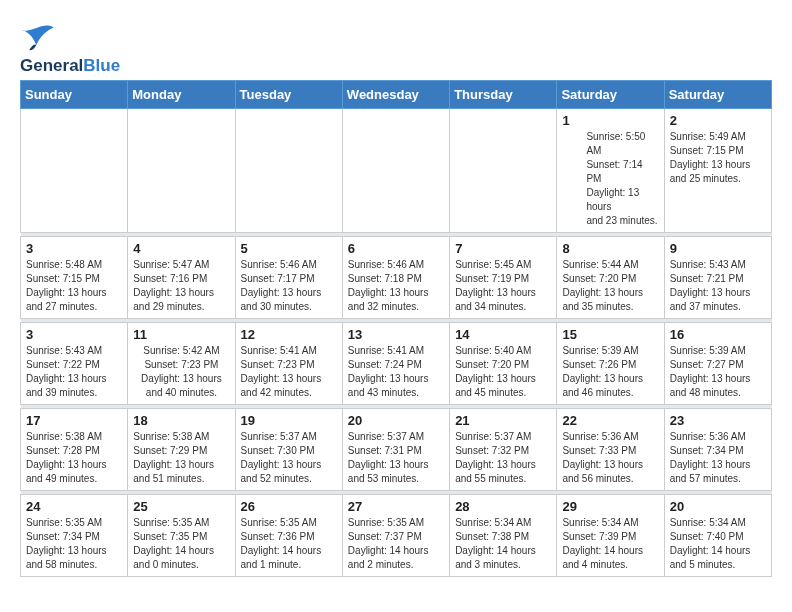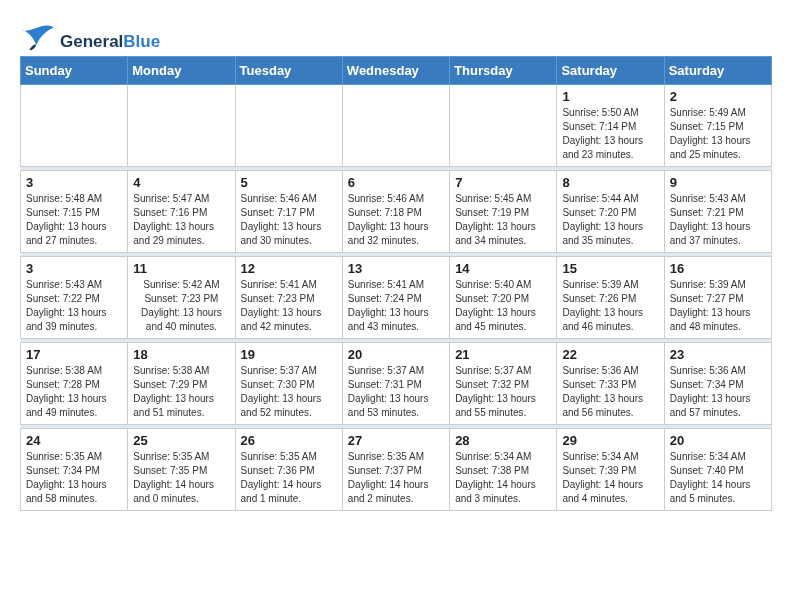--- a/index.html
+++ b/index.html
@@ -11,23 +11,24 @@
       padding: 16px 20px;
     }
     .header-section {
       display: flex;
       align-items: flex-start;
       justify-content: space-between;
       margin-bottom: 4px;
     }
     .logo {
       display: flex;
-      align-items: flex-end;
+      align-items: flex-start;
       gap: 4px;
       margin-top: 8px;
+      flex-direction: column;
     }
     .logo-bird {
       width: 36px;
       height: 28px;
     }
     .title-section {
       text-align: right;
     }
     .month-title {
       font-size: 36px;
@@ -120,21 +121,21 @@
     </thead>
     <tbody id="calendar-body">
     <tr>
           <td class="empty-cell"></td>
           <td class="empty-cell"></td>
           <td class="empty-cell"></td>
           <td class="empty-cell"></td>
           <td class="empty-cell"></td>
           <td>
             <span class="day-number">1</span>
-            <div class="day-info" style="white-space: pre-line;">Sunrise: 5:50 AM
+            <div class="day-info" style="white-space: pre-line; margin-left: 24px;">Sunrise: 5:50 AM
 Sunset: 7:14 PM
 Daylight: 13 hours
 and 23 minutes.</div>
           </td>
           <td>
             <span class="day-number">2</span>
             <div class="day-info" style="white-space: pre-line;">Sunrise: 5:49 AM
 Sunset: 7:15 PM
 Daylight: 13 hours
 and 25 minutes.</div>

